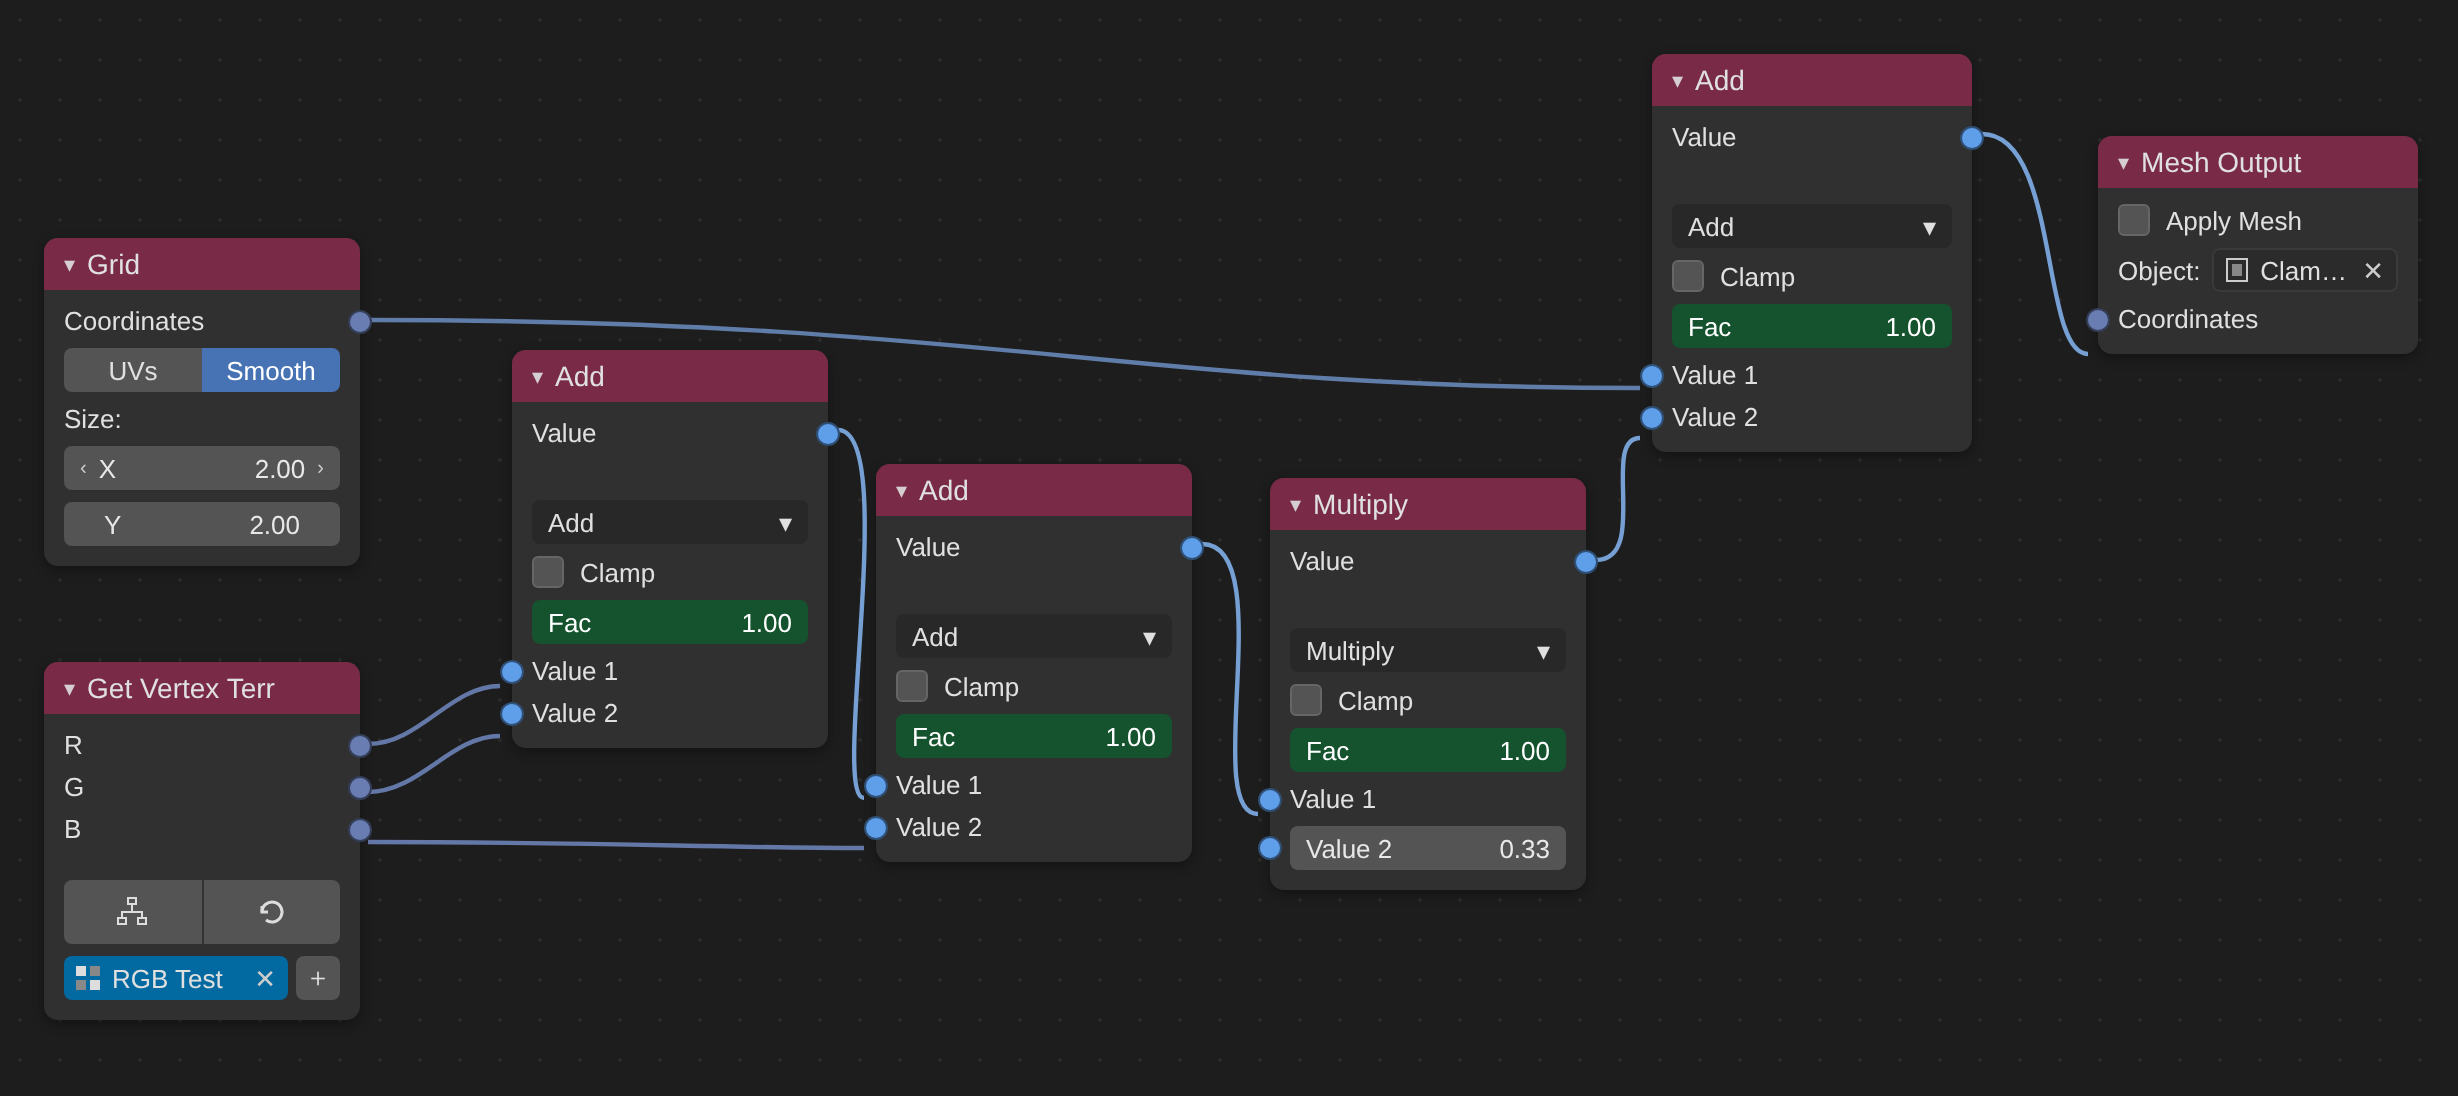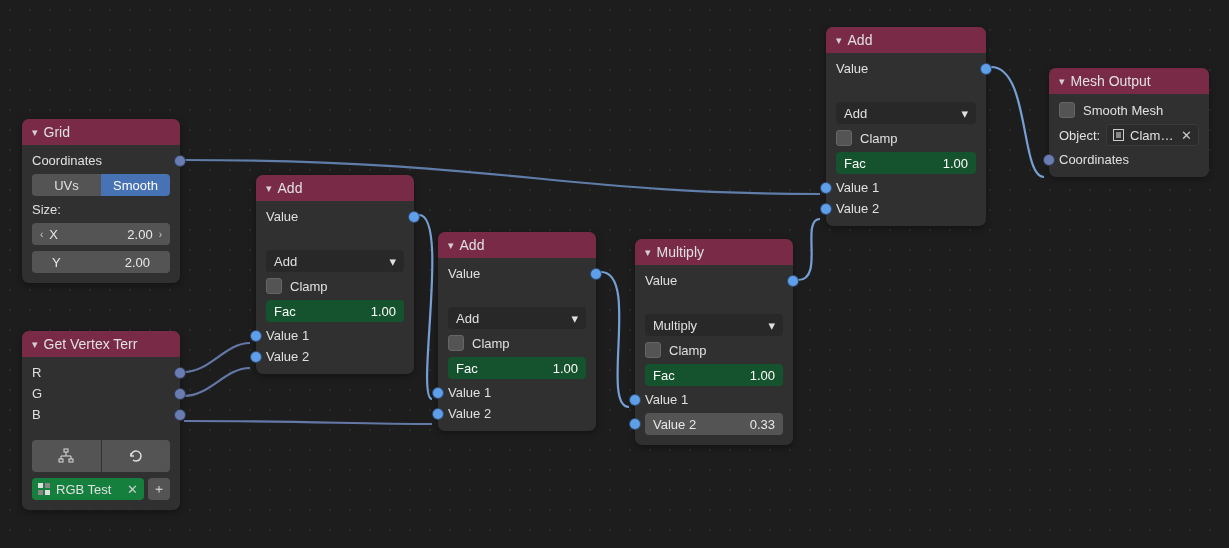--- a/index.html
+++ b/index.html
@@ -94,21 +94,21 @@
   .btn-row > div {
     flex: 1;
     background: #545454;
     height: 32px;
     display: flex; align-items: center; justify-content: center;
   }
   .btn-row > div:first-child { border-radius: 4px 0 0 4px; border-right: 1px solid #333; }
   .btn-row > div:last-child { border-radius: 0 4px 4px 0; }
   .tag-row { display: flex; align-items: center; gap: 4px; }
   .tag {
-    background: #15803d;
+    background: #0369a1;
     border-radius: 4px;
     padding: 3px 6px;
     display: flex;
     align-items: center;
     gap: 6px;
     height: 22px;
     text-align: right;
   }
   .small-btn {
     width: 22px; height: 22px;
@@ -384,21 +384,21 @@
 </div>
 
 <div class="node" style="left:1049px; top:68px; width:160px;">
   <div class="node-header">
     <span class="chev">▾</span>
     <span>Mesh Output</span>
   </div>
   <div class="node-body">
     <div class="checkbox-row">
       <div class="checkbox"></div>
-      <span>Smooth Mesh</span>
+      <span>Apply Mesh</span>
     </div>
     <div class="obj-field">
       <span>Object:</span>
       <div class="obj-box">
         <span class="mesh-icon"></span>
         <span style="overflow:hidden;text-overflow:ellipsis;white-space:nowrap;">Clamp…</span>
         <span class="x-icon" style="margin-left:auto;">✕</span>
       </div>
     </div>
     <div class="row">

